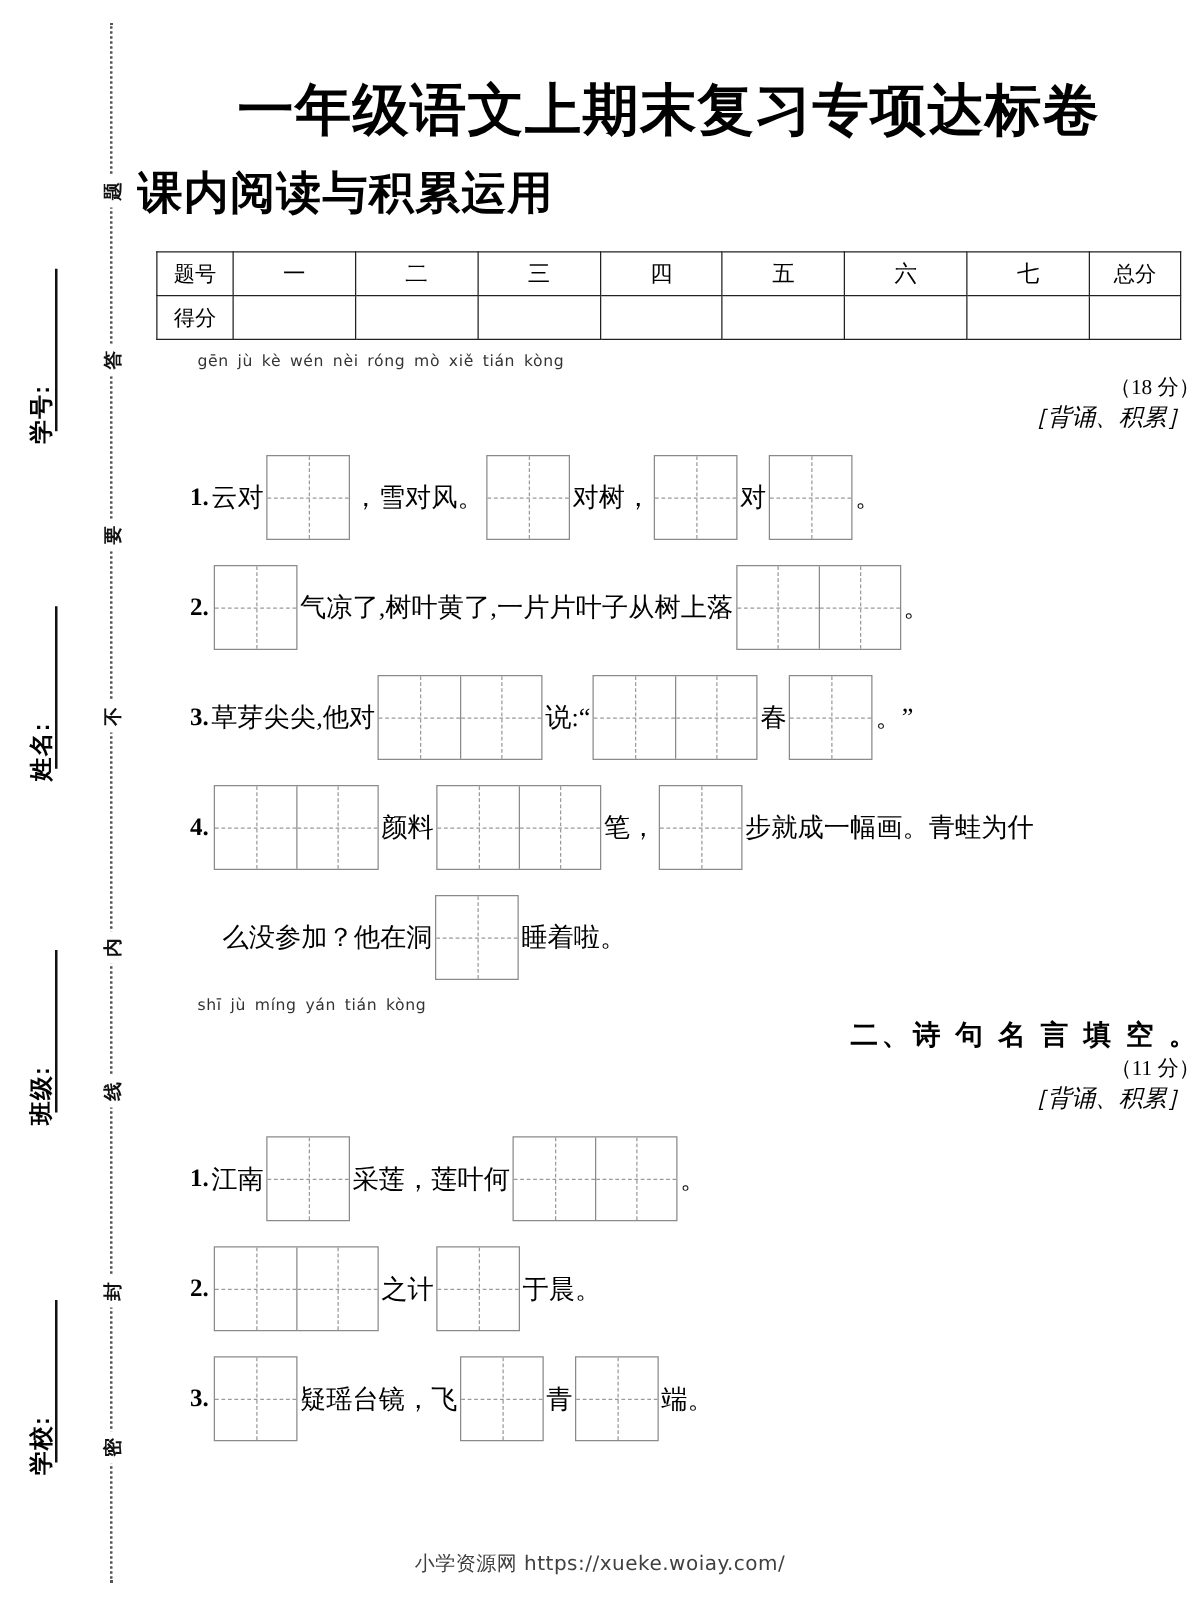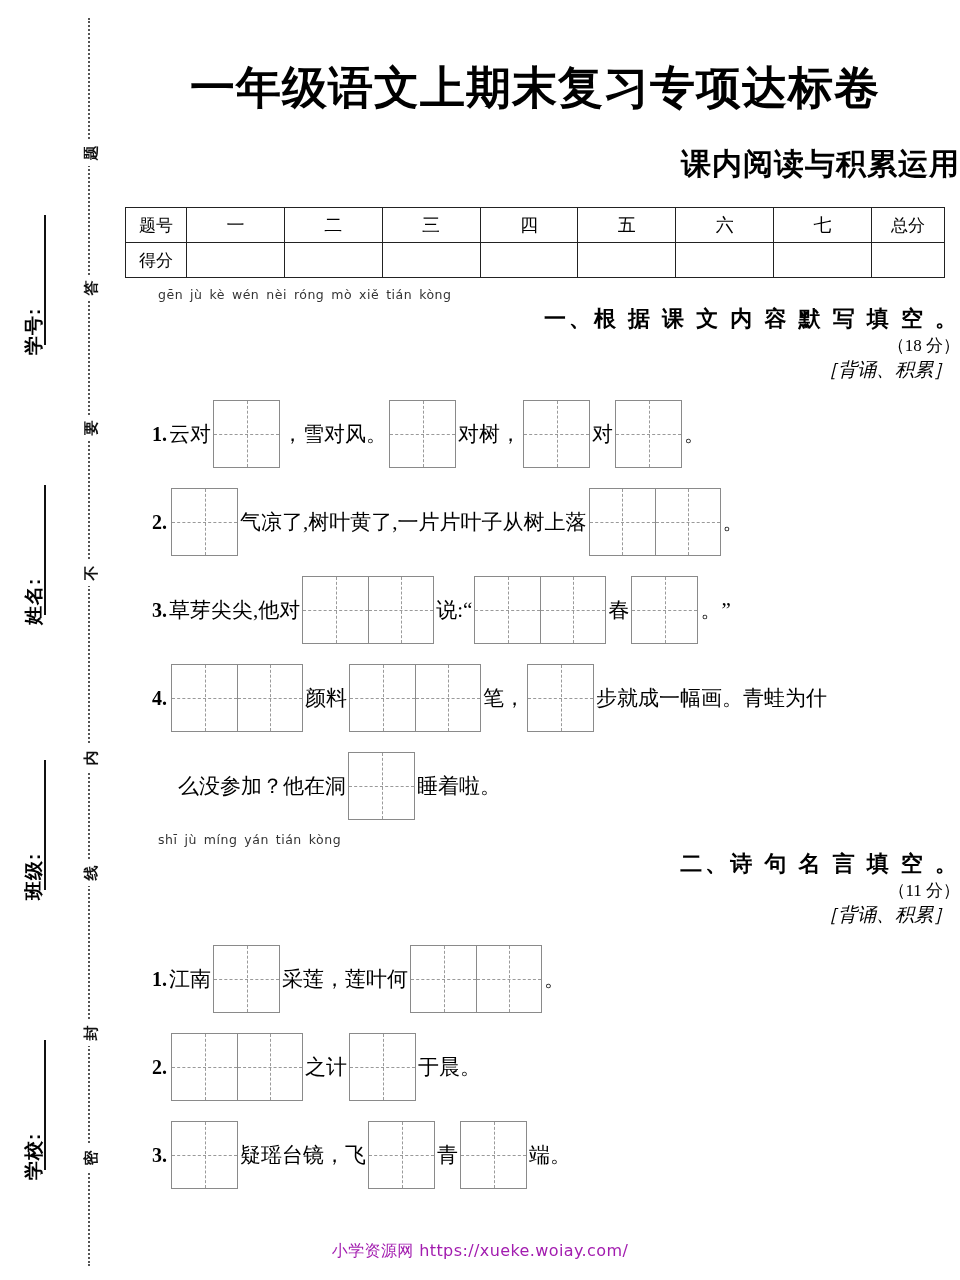--- a/index.html
+++ b/index.html
@@ -51,24 +51,24 @@
   #title-main{
     text-align:center;
     font-size:45px;
     font-weight:700;
     letter-spacing:1px;
     margin-top:58px;
     font-family:"Liberation Sans","DejaVu Sans",sans-serif;
     color:#000;
   }
   #title-sub{
-    text-align:right;
-    font-size:30px;
+    text-align:left;
+    font-size:36px;
     font-weight:700;
-    margin-top:26px;
+    margin-top:12px;
     letter-spacing:1px;
     font-family:"Liberation Sans","DejaVu Sans",sans-serif;
     color:#000;
   }
   #exam-meta{
     text-align:center;
     font-size:18px;
     margin-top:26px;
     color:#000;
     letter-spacing:.5px;
@@ -168,21 +168,21 @@
     content:"";position:absolute;top:0;bottom:0;left:50%;
     border-left:1.2px dashed #9a9a9a;
   }
 
   
   #watermark{
     position:absolute;
     left:0;right:0;bottom:18px;
     text-align:center;
     font-size:16px;
-    color:#a21caf;
+    color:#404040;
     font-family:"DejaVu Sans",sans-serif;
     letter-spacing:.4px;
   }
 </style>
 </head>
 <body>
 
 <div id="seal-margin">
   <div class="dotted-line"></div>
   <div id="seal-chars">
@@ -237,21 +237,20 @@
           <td></td>
           <td class="total"></td>
         </tr>
       </tbody>
   </table>
 
   <div id="sections-container">
       <div class="section">
         <div class="sec-head">
           <div class="pinyin-row"><span>gēn</span><span>jù</span><span>kè</span><span>wén</span><span>nèi</span><span>róng</span><span>mò</span><span>xiě</span><span>tián</span><span>kòng</span></div>
-          <span class="sec-title">一、根 据 课 文 内 容 默 写 填 空 。</span>
           <span class="sec-points">（18 分）</span>
           <span class="sec-tag">［背诵、积累］</span>
         </div>
         <div class="qrow">
           <span class="qnum">1.</span>
           <span class="qtext">云对</span>
           <span class="tzg">
             <span class="cell"></span>
           </span>
           <span class="qtext">，雪对风。</span>

